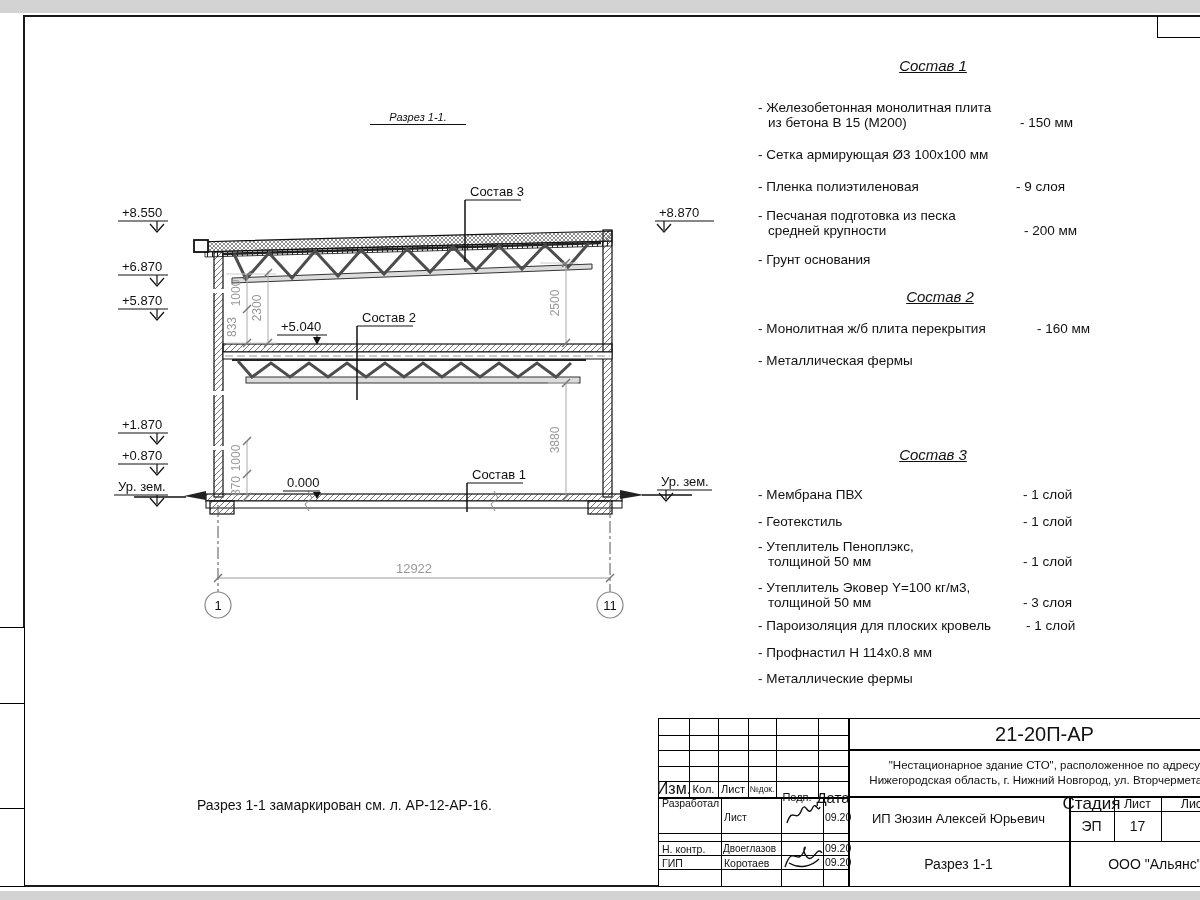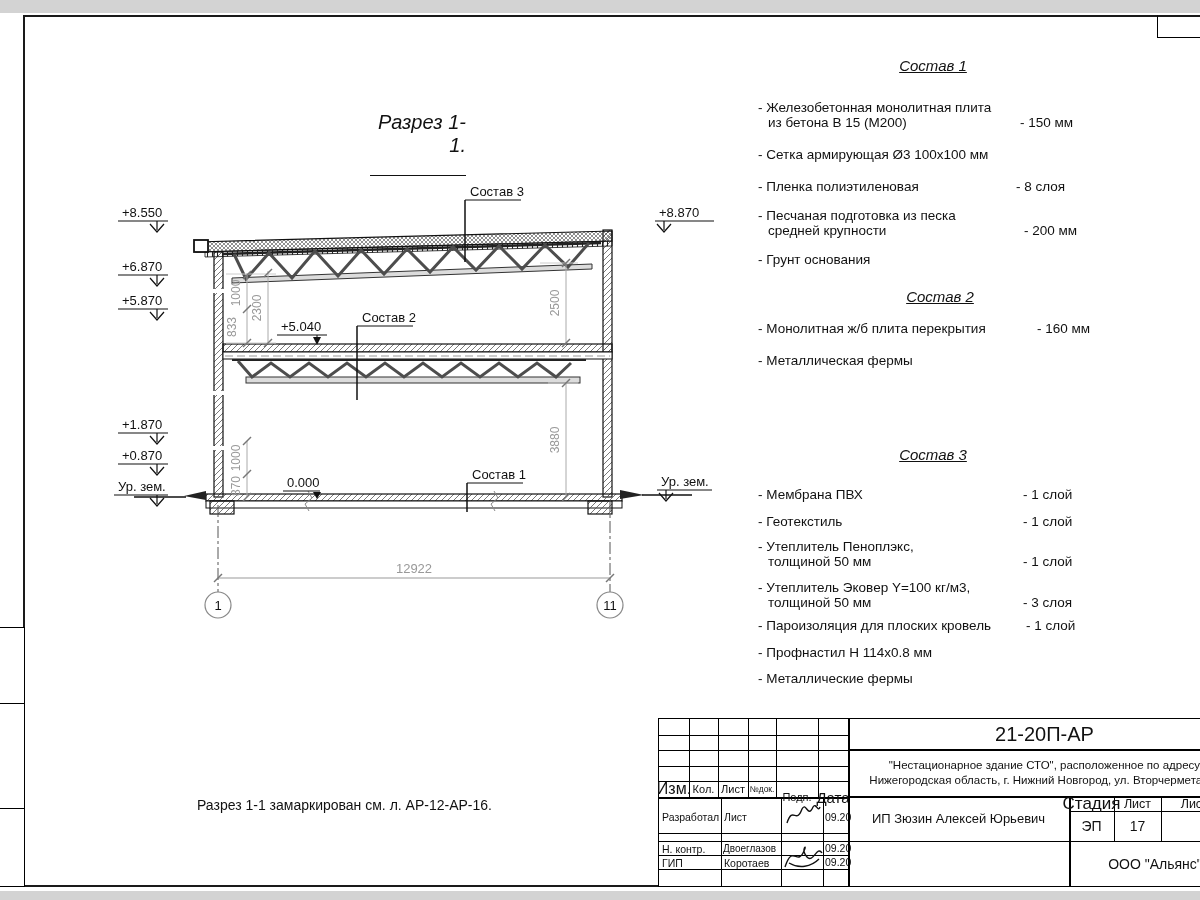--- a/index.html
+++ b/index.html
@@ -3,22 +3,22 @@
 <meta charset="utf-8">
 <style>
   html,body{margin:0;padding:0}
   body{width:1200px;height:900px;overflow:hidden;position:relative;background:#d3d3d3;
        font-family:"Liberation Sans",sans-serif;color:#111}
   .abs{position:absolute}
   #paper{left:0;top:13px;width:1200px;height:878px;background:#fff}
   #frame{left:23px;top:15px;width:1210px;height:868px;border:2px solid #1a1a1a}
   .edgebox{left:-3px;width:26px;border:1.5px solid #000;background:#fff}
   #cornerbox{left:1157px;top:15px;width:55px;height:20px;border:1.5px solid #000;border-top:2px solid #1a1a1a}
-  #dtitle{left:370px;top:111px;width:96px;text-align:right;font-size:20px;font-style:italic;
-          border-bottom:1px solid #111;padding-bottom:18px}
+  #dtitle{left:370px;top:111px;width:96px;text-align:center;font-size:11px;font-style:italic;
+          border-bottom:1px solid #111;padding-bottom:1px}
   #note{left:197px;top:797px;font-size:14px}
   
   .shead{width:200px;text-align:center;font-size:15px;font-style:italic;text-decoration:underline}
   .srow{left:758px;width:460px;font-size:13.5px;line-height:15px}
   .srow .l2{margin-left:10px}
   .srow .val{position:absolute;bottom:0}
   
   #tb{left:658px;top:718px;width:582px;height:167px;border:1.5px solid #000;background:#fff}
   #tb .cell{position:absolute;box-sizing:border-box}
   #tb .ln{position:absolute;background:#000}
@@ -214,21 +214,21 @@
 <div class="abs srow" style="top:100px">
   <div>- Железобетонная  монолитная плита</div>
   <div class="l2">из бетона В 15 (М200)</div>
   <span class="val" style="left:262px">- 150 мм</span>
 </div>
 <div class="abs srow" style="top:147px">
   <div>- Сетка армирующая Ø3 100х100 мм</div>
 </div>
 <div class="abs srow" style="top:179px">
   <div>- Пленка полиэтиленовая</div>
-  <span class="val" style="left:258px">-  8 слоя</span>
+  <span class="val" style="left:258px">-  9 слоя</span>
 </div>
 <div class="abs srow" style="top:208px">
   <div>- Песчаная подготовка из песка</div>
   <div class="l2">средней крупности</div>
   <span class="val" style="left:266px">- 200 мм</span>
 </div>
 <div class="abs srow" style="top:252px">
   <div>- Грунт основания</div>
 </div>
 
@@ -291,21 +291,21 @@
   <div class="cell ctr" style="left:117px;top:62px;width:42px;height:32px;font-size:11px">Подп.</div>
   <div class="cell ctr" style="left:159px;top:62px;width:30px;height:32px;font-size:15px">Дата</div>
 
   <div class="ln" style="left:0;top:114px;width:189px;height:1px"></div>
   <div class="ln" style="left:0;top:122px;width:189px;height:1px"></div>
   <div class="ln" style="left:0;top:136px;width:189px;height:1px"></div>
   <div class="ln" style="left:0;top:150px;width:189px;height:1px"></div>
   <div class="ln" style="left:62px;top:78px;width:1px;height:89px"></div>
   <div class="ln" style="left:122px;top:78px;width:1px;height:89px"></div>
   <div class="ln" style="left:164px;top:78px;width:1px;height:89px"></div>
-  <div class="cell tb-small" style="left:3px;top:92px">Разработал</div>
+  <div class="cell tb-small" style="left:3px;top:78px">Разработал</div>
   <div class="cell tb-small" style="left:65px;top:92px">Лист</div>
   <div class="cell tb-small" style="left:166px;top:92px">09.20</div>
   <div class="cell tb-small" style="left:3px;top:124px">Н. контр.</div>
   <div class="cell" style="left:64px;top:124px;font-size:10px">Двоеглазов</div>
   <div class="cell tb-small" style="left:166px;top:123px">09.20</div>
   <div class="cell tb-small" style="left:3px;top:138px">ГИП</div>
   <div class="cell tb-small" style="left:65px;top:138px">Коротаев</div>
   <div class="cell tb-small" style="left:166px;top:137px">09.20</div>
 
   <svg class="cell" style="left:124px;top:80px" width="40" height="32">
@@ -322,20 +322,21 @@
   <div class="ln" style="left:410px;top:77px;width:1.5px;height:90px"></div>
   <div class="ln" style="left:410px;top:92px;width:172px;height:1px"></div>
   <div class="ln" style="left:455px;top:77px;width:1px;height:45px"></div>
   <div class="ln" style="left:502px;top:77px;width:1px;height:45px"></div>
   <div class="cell ctr" style="left:189px;top:0;width:393px;height:30px;font-size:20px">21-20П-АР</div>
   <div class="cell ctr" style="left:192px;top:30px;width:390px;height:47px;font-size:11.5px;line-height:15px;flex-direction:column">
     <div>"Нестационарное здание СТО", расположенное по адресу:</div>
     <div>Нижегородская область, г. Нижний Новгород, ул. Вторчермета, 1А</div>
   </div>
   <div class="cell ctr" style="left:189px;top:77px;width:221px;height:45px;font-size:13px">ИП Зюзин Алексей Юрьевич</div>
+  <div class="cell ctr" style="left:189px;top:122px;width:221px;height:45px;font-size:14px">Разрез 1-1</div>
   <div class="cell ctr" style="left:410px;top:77px;width:45px;height:15px;font-size:17px">Стадия</div>
   <div class="cell ctr" style="left:455px;top:77px;width:47px;height:15px;font-size:12.5px">Лист</div>
   <div class="cell ctr" style="left:502px;top:77px;width:80px;height:15px;font-size:12.5px">Листов</div>
   <div class="cell ctr" style="left:410px;top:92px;width:45px;height:30px;font-size:14px">ЭП</div>
   <div class="cell ctr" style="left:455px;top:92px;width:47px;height:30px;font-size:14px">17</div>
   <div class="cell ctr" style="left:502px;top:92px;width:80px;height:30px;font-size:14px"></div>
   <div class="cell ctr" style="left:410px;top:122px;width:172px;height:45px;font-size:14px">ООО "Альянс"</div>
 </div>
 
 </body></html>

